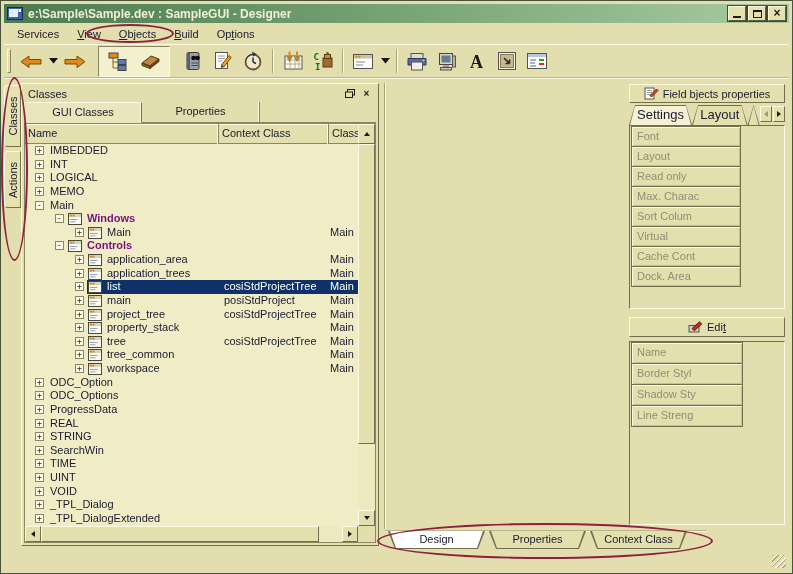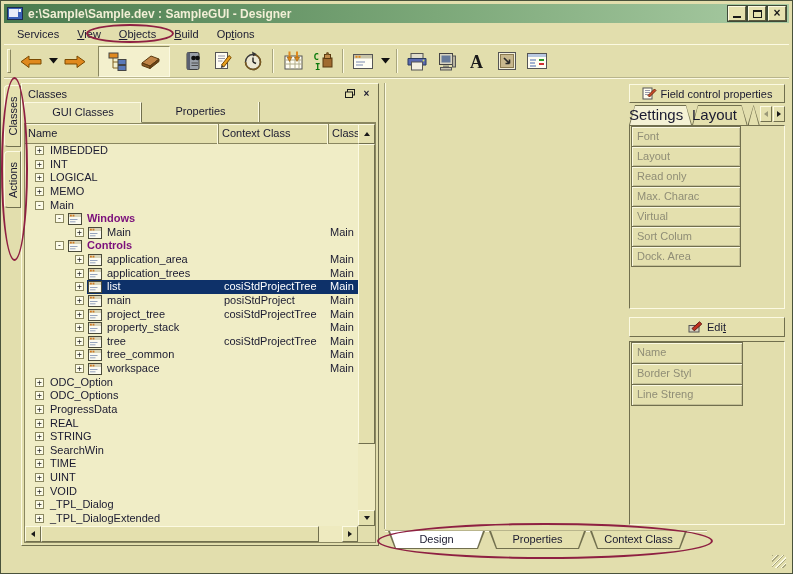--- a/index.html
+++ b/index.html
@@ -121,21 +121,21 @@
     border:1px solid;border-color:#fcfae2 #716f4e #716f4e #fcfae2;
     display:flex;align-items:center;justify-content:center;gap:4px;}
   .fc-tabs{position:absolute;left:628px;top:103px;width:156px;height:21px;
     display:flex;align-items:flex-end;}
   .ttab{position:relative;height:20px;}
   .ttab .shape{position:absolute;inset:0;background:#716f4e;
     clip-path:polygon(6px 0,calc(100% - 6px) 0,100% 100%,0 100%);}
   .ttab .shape-inner{position:absolute;left:1px;right:1px;top:1px;bottom:0;background:#e4e0ae;
     clip-path:polygon(5px 0,calc(100% - 5px) 0,100% 100%,0 100%);}
   .ttab.active .shape-inner{background:#f4f1d4;}
-  .ttab .tlab{position:relative;display:block;font-size:15px;line-height:19px;}
+  .ttab .tlab{position:relative;display:block;text-align:center;font-size:13px;line-height:19px;}
   .fcsb{width:13px;height:16px;background:#e4e0ae;border:1px solid;
     border-color:#fcfae2 #716f4e #716f4e #fcfae2;display:flex;align-items:center;
     justify-content:center;align-self:flex-start;margin-top:2px;}
   .fc-box{position:absolute;left:628px;width:156px;height:184px;
     border:1px solid;border-color:#716f4e #fcfae2 #fcfae2 #716f4e;background:#e2dead;}
   #fc-box1{top:124px;}
   #fc-box2{top:340px;}
   .fc-stack{position:absolute;left:1px;top:1px;}
   .fc-btn{width:110px;height:21px;margin-top:-1px;background:#e4e0ae;color:#8f8d76;
     border:1px solid #716f4e;box-shadow:inset 1px 1px 0 #fcfae2, inset -1px -1px 0 #c4c096;
@@ -662,21 +662,21 @@
   <div class="hline"></div>
 
   <div class="fc-header">
     <span class="icon" id="fcicon">
         <svg width="15" height="13" viewBox="0 0 15 13">
           <rect x="1" y="1" width="9" height="11" fill="#fffdf0" stroke="#555"></rect>
           <path d="M3 3.5 H8 M3 5.5 H8 M3 7.5 H7" stroke="#99a"></path>
           <path d="M6 8.5 L12.5 2 L14 3.5 L7.5 10 Z" fill="#d04a2a" stroke="#702a10"></path>
         </svg>
       </span>
-    <span>Field control properties</span>
+    <span>Field bjects properties</span>
   </div>
   <div class="fc-tabs" id="fctabs">
       <div class="ttab active" style="width: 68px;">
         <span class="shape"></span>
         <span class="shape-inner"></span>
         <span class="tlab">Settings</span>
       </div>
       <div class="ttab" style="width: 60px;">
         <span class="shape"></span>
         <span class="shape-inner"></span>
@@ -693,38 +693,40 @@
       <div class="fcsb" style="margin-left: 1px;">
         <span class="tri-right"></span>
       </div>
     </div>
   <div class="fc-box" id="fc-box1">
     <div class="fc-stack" id="fcstack1">
         <div class="fc-btn">Font</div>
         <div class="fc-btn">Layout</div>
         <div class="fc-btn">Read only</div>
         <div class="fc-btn">Max. Charac</div>
+        <div class="fc-btn">Sort Colum</div>
         <div class="fc-btn">Virtual</div>
-        <div class="fc-btn">Sort Colum</div>
+        <div class="fc-btn">Cache Cont</div>
         <div class="fc-btn">Dock. Area</div>
       </div>
   </div>
   <div class="edit-btn" id="editbtn">
       <span class="icon">
         <svg width="15" height="12" viewBox="0 0 15 12">
           <rect x="1" y="4.5" width="10" height="6.5" fill="#d8d4c0" stroke="#555"></rect>
           <path d="M4 7.5 L11.5 0.8 L13.8 3 L6.3 9.8 Z" fill="#c03020" stroke="#601810"></path>
         </svg>
       </span>
       <span>Edi<u>t</u></span>
     </div>
   <div class="fc-box" id="fc-box2">
     <div class="fc-stack" id="fcstack2">
         <div class="fc-btn">Name</div>
         <div class="fc-btn">Border Styl</div>
+        <div class="fc-btn">Shadow Sty</div>
         <div class="fc-btn">Line Streng</div>
       </div>
   </div>
 
   <div class="btabs" id="btabs">
       <div class="btab active">
         <span class="shape"></span>
         <span class="shape-inner"></span>
         <span class="blabel">Design</span>
       </div>

